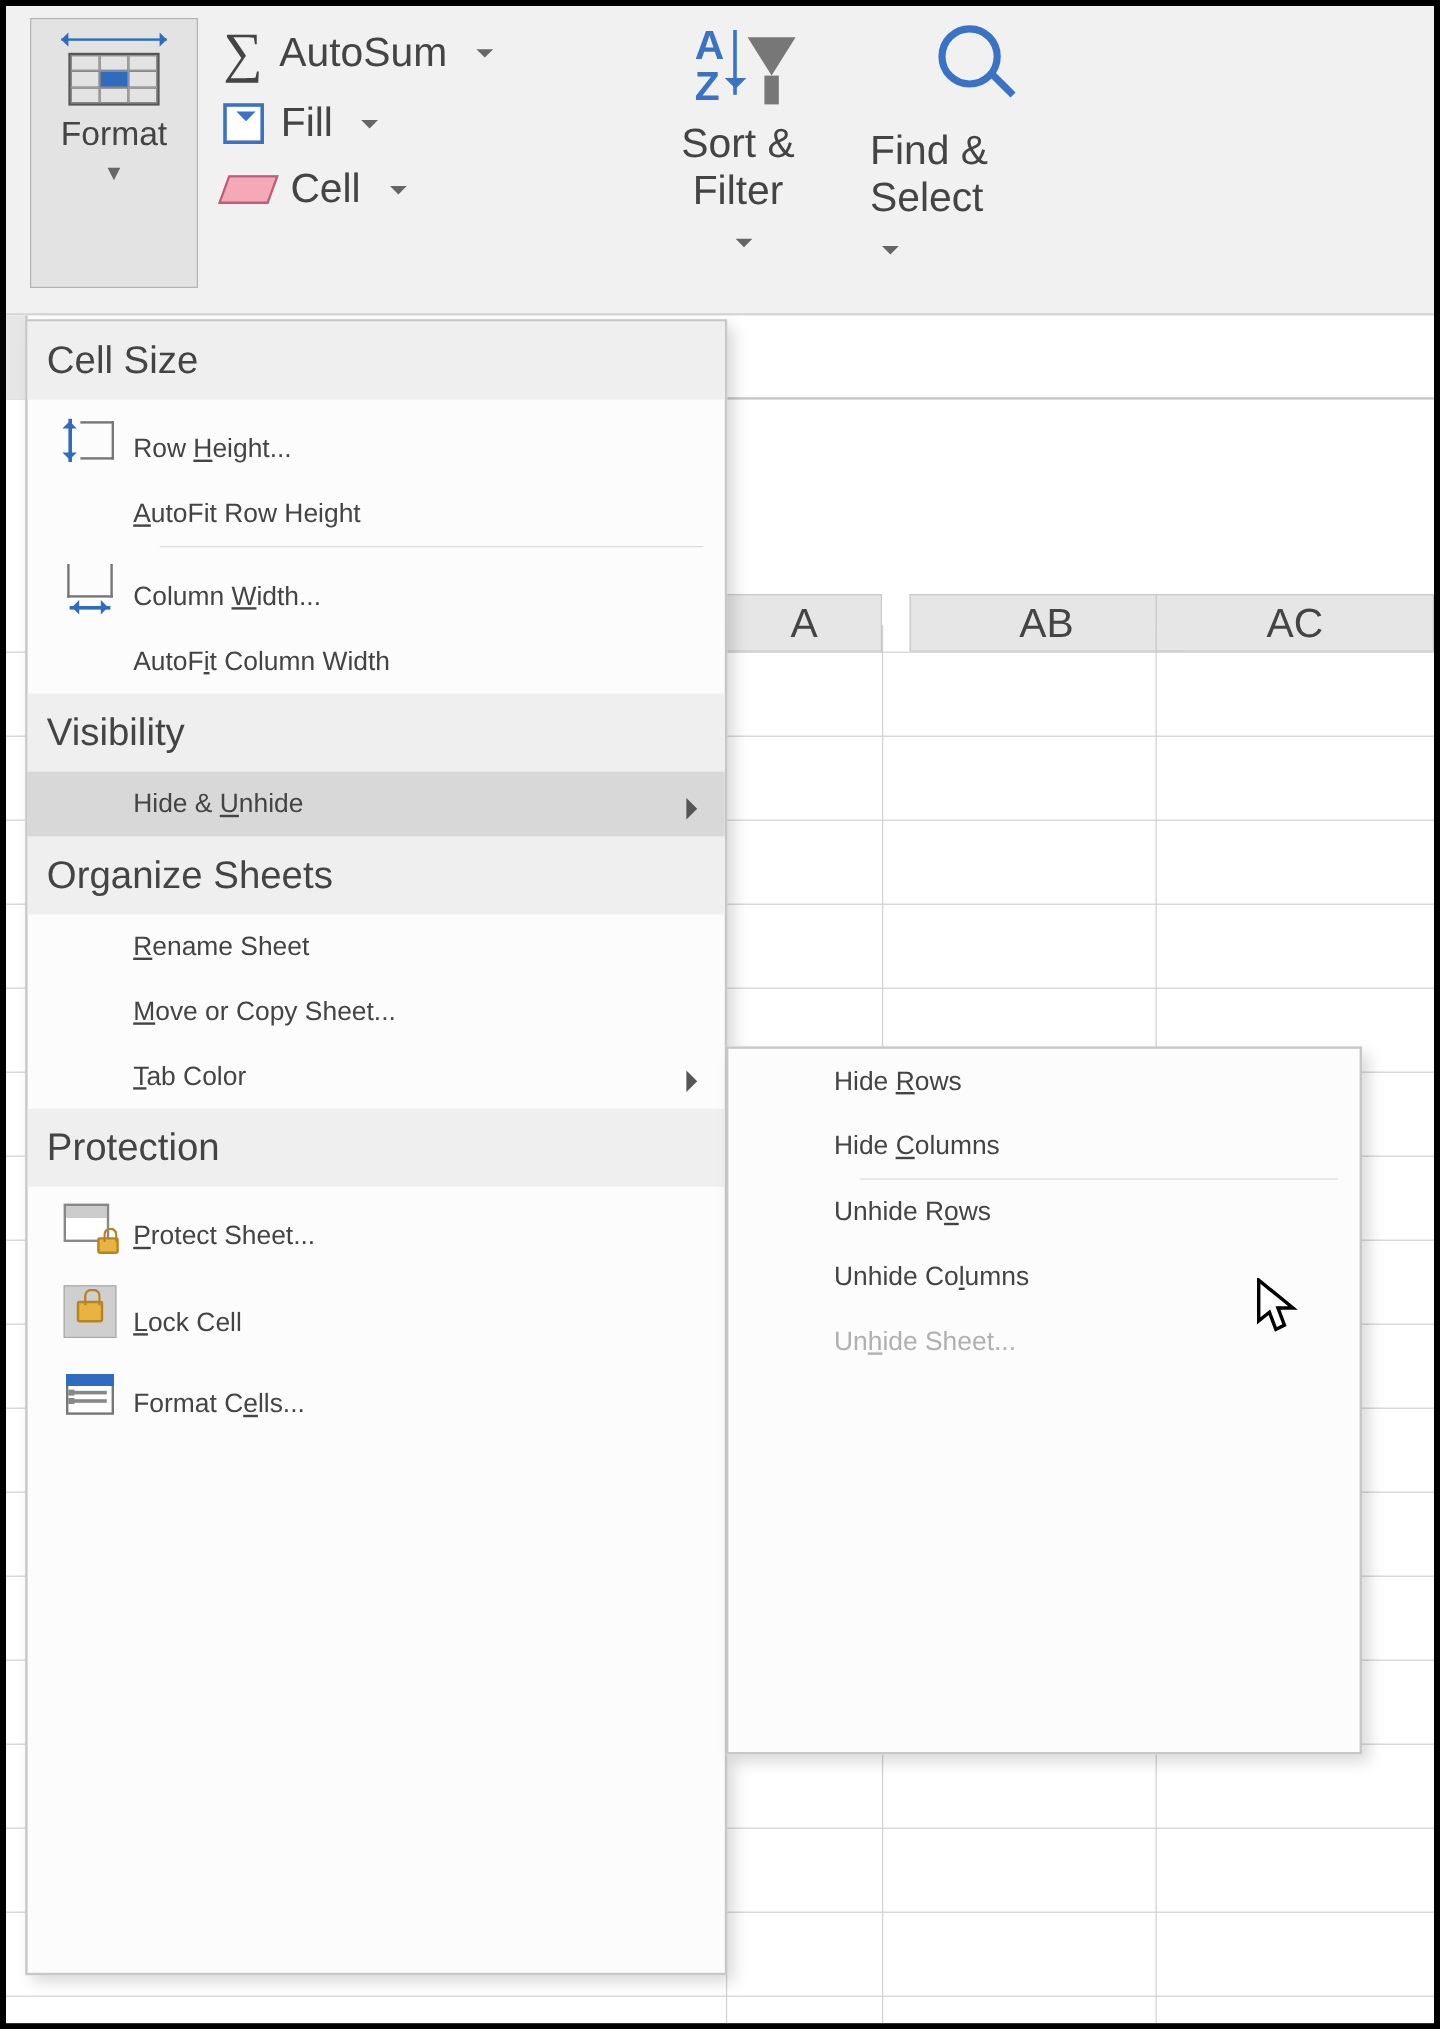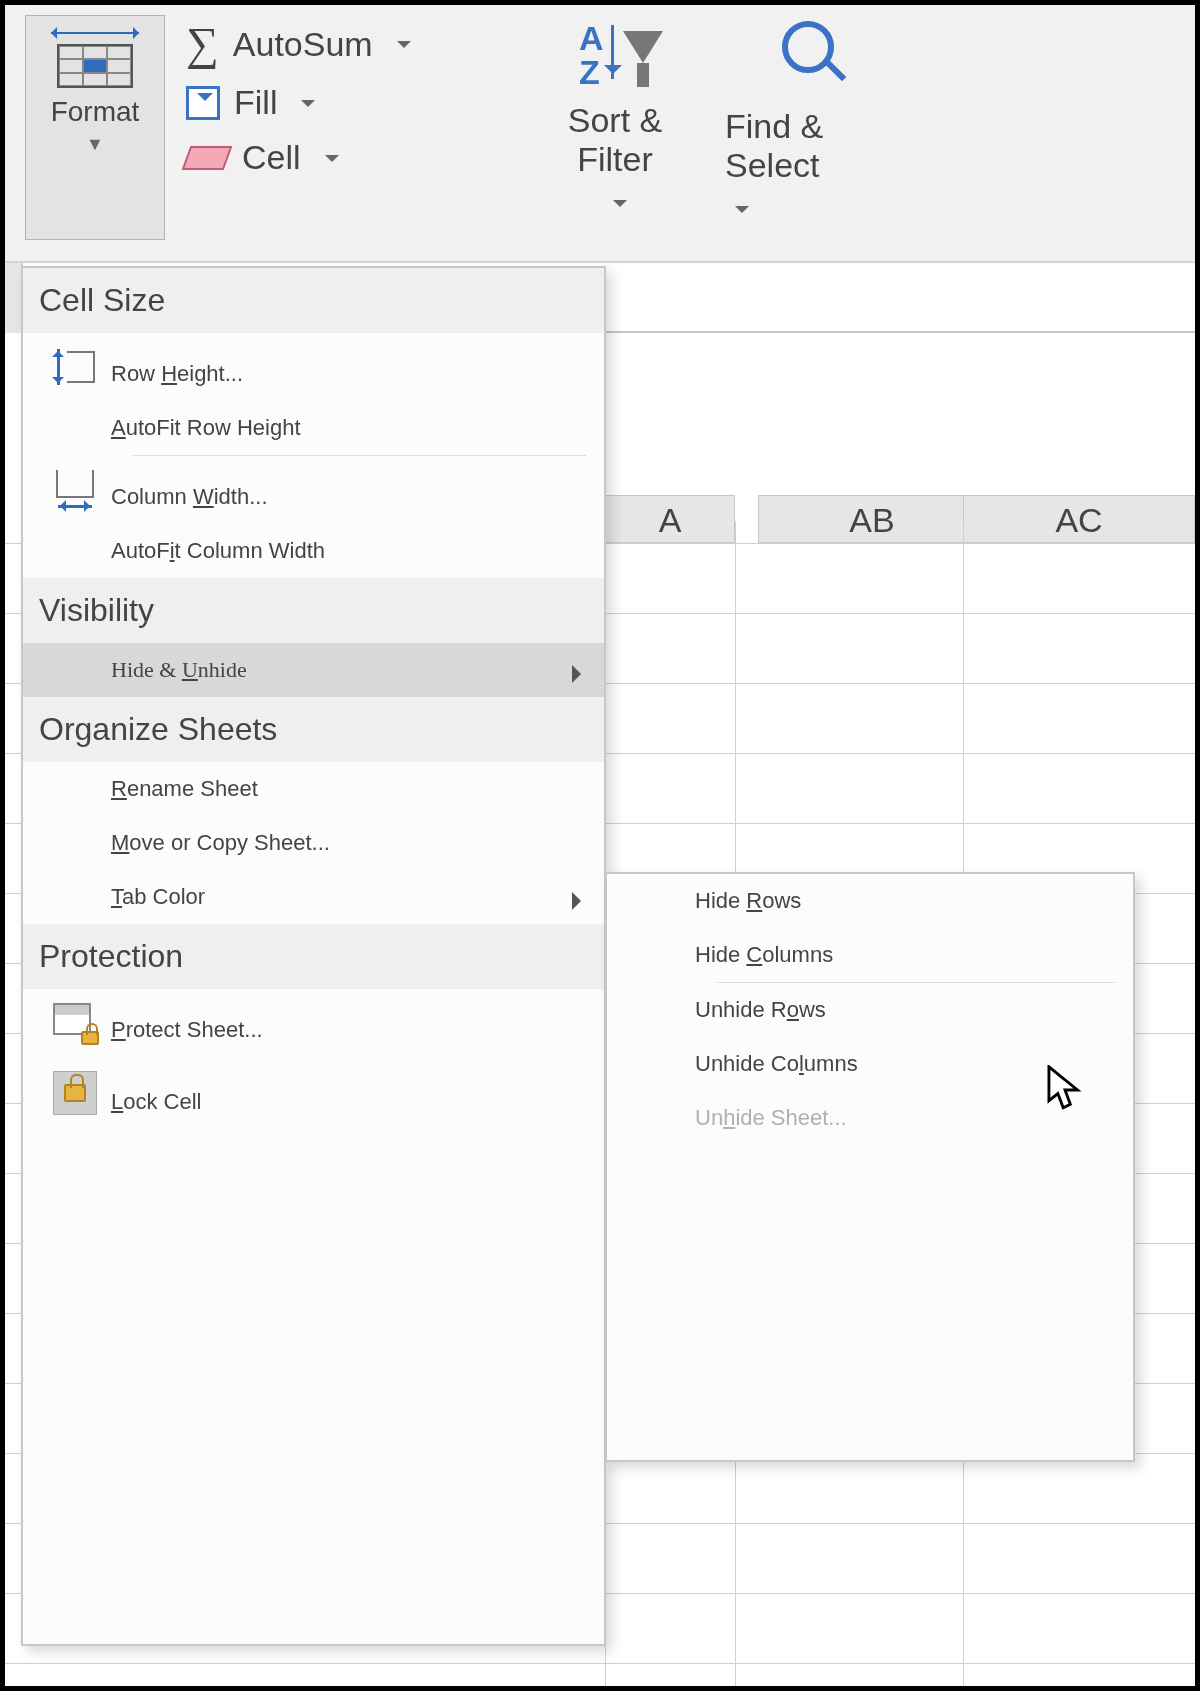--- a/index.html
+++ b/index.html
@@ -163,21 +163,21 @@
     padding:14px 14px 14px 16px;
     cursor:pointer; position:relative;
   }
   .menu-item .ico{
     width:72px; flex:0 0 72px; display:flex; align-items:center; justify-content:center;
   }
   .menu-item .lab{ flex:1 1 auto; }
   .menu-item .submenu-arrow{
     border:9px solid transparent; border-left-color:#555;
   }
-  .menu-item.highlight{ background:#d8d8d8;font-family:Liberation Serif, serif; }
+  .menu-item.highlight{ background:#d8d8d8; }
   .menu-item.disabled{ color:#b0b0b0; }
   .u{text-decoration:underline;}
 
   
   .ico-rowh{position:relative;width:40px;height:40px;}
   .ico-rowh .v{position:absolute;left:2px;top:2px;width:3px;height:36px;background:#2f6bbf;}
   .ico-rowh .v::before,.ico-rowh .v::after{content:"";position:absolute;left:-5px;border:6px solid transparent;}
   .ico-rowh .v::before{top:-4px;border-bottom-color:#2f6bbf;}
   .ico-rowh .v::after{bottom:-4px;border-top-color:#2f6bbf;}
   .ico-rowh .br{position:absolute;left:12px;top:4px;width:28px;height:32px;border:2px solid #777;border-left:none;}
@@ -374,20 +374,31 @@
       <span class="lab"><span class="u">P</span>rotect Sheet...</span>
     </div>
     <div class="menu-item">
       <span class="ico">
           <span class="ico-lock">
             <span class="body"></span>
           </span>
         </span>
       <span class="lab"><span class="u">L</span>ock Cell</span>
     </div>
+    <div class="menu-item">
+      <span class="ico">
+          <span class="ico-fmtcells">
+            <span class="box"></span>
+            <span class="hdr"></span>
+            <span class="lines"></span>
+            <span class="bullets"></span>
+          </span>
+        </span>
+      <span class="lab">Format C<span class="u">e</span>lls...</span>
+    </div>
   </div>
 
   <div class="menu2">
     <div class="menu-item">
       <span class="ico"></span>
       <span class="lab">Hide <span class="u">R</span>ows</span>
     </div>
     <div class="menu-item">
       <span class="ico"></span>
       <span class="lab">Hide <span class="u">C</span>olumns</span>

